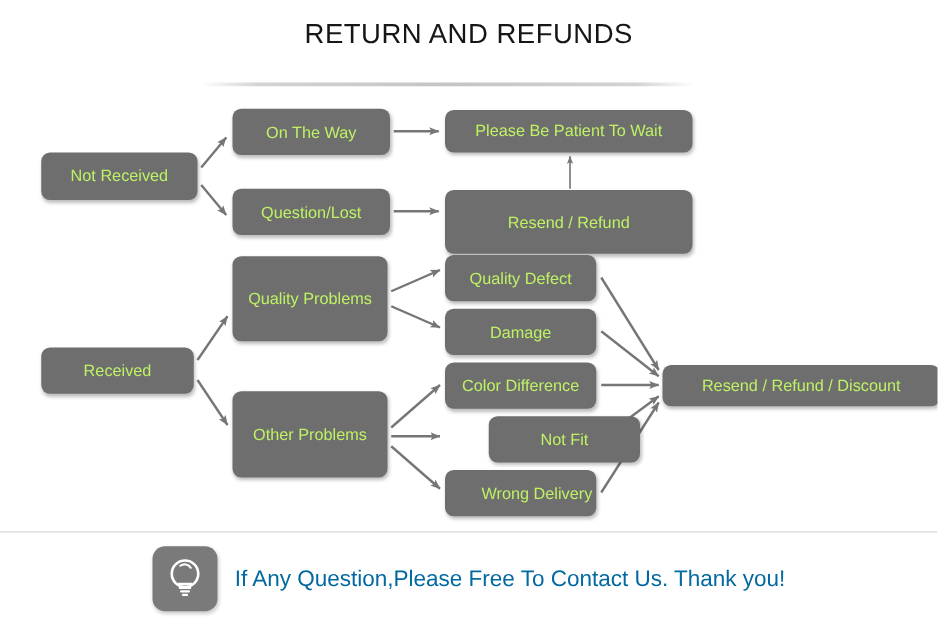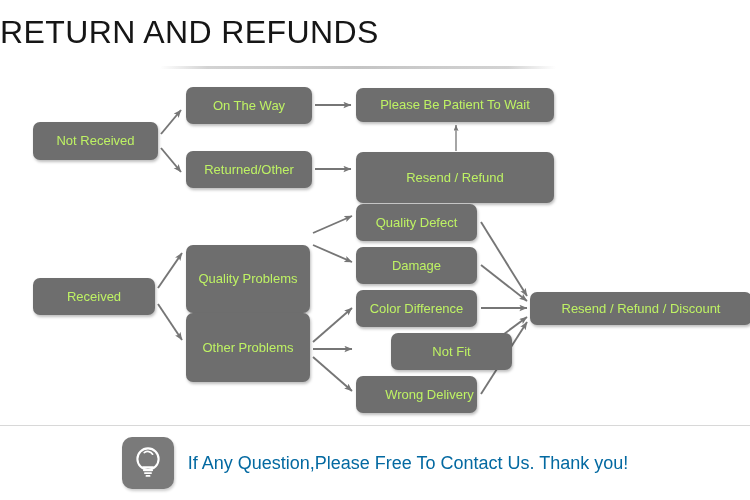--- a/index.html
+++ b/index.html
@@ -19,21 +19,22 @@
     width: 750px;
     height: 500px;
   }
 
   
   #title {
     position: absolute;
     left: 0;
     top: 14px;
     width: 750px;
-    font-size: 32px;
+    text-align: center;
+    font-size: 22px;
     letter-spacing: 0.4px;
     color: #161616;
     font-weight: 400;
     white-space: nowrap;
   }
   #title-divider {
     position: absolute;
     left: 160px;
     top: 66px;
     width: 396px;
@@ -161,22 +162,22 @@
       <line x1="481" y1="394" x2="527" y2="322"></line>
     </g>
 
     <line x1="456" y1="151" x2="456" y2="125" stroke="#767676" stroke-width="1.3" fill="none" marker-end="url(#ah-sm)"></line>
   </svg>
 
   <div class="node" style="left:33px; top:122px; width:125px; height:38px;">Not Received</div>
   <div class="node" style="left:33px; top:278px; width:122px; height:37px;">Received</div>
 
   <div class="node" style="left:186px; top:87px; width:126px; height:37px;">On The Way</div>
-  <div class="node" style="left:186px; top:151px; width:126px; height:37px;">Returned/Other</div>
-  <div class="node" style="left:186px; top:205px; width:124px; height:68px;margin-top:40px;">Quality Problems</div>
+  <div class="node" style="left:186px; top:151px; width:126px; height:37px;">Question/Lost</div>
+  <div class="node" style="left:186px; top:205px; width:124px; height:68px;">Quality Problems</div>
   <div class="node" style="left:356px; top:88px; width:198px; height:34px;">Please Be Patient To Wait</div>
 
   <div class="node" style="left:186px; top:313px; width:124px; height:69px;">Other Problems</div>
   <div class="node" style="left:356px; top:152px; width:198px; height:51px;">Resend / Refund</div>
 
   <div class="node" style="left:356px; top:204px; width:121px; height:37px;">Quality Defect</div>
   <div class="node" style="left:356px; top:247px; width:121px; height:37px;">Damage</div>
   <div class="node" style="left:356px; top:290px; width:121px; height:37px;">Color Difference</div>
   <div class="node" style="left:356px; top:333px; width:121px; height:37px;margin-left:35px;">Not Fit</div>
   <div class="node" style="left:356px; top:376px; width:121px; height:37px;padding-left:32px;">Wrong Delivery</div>

